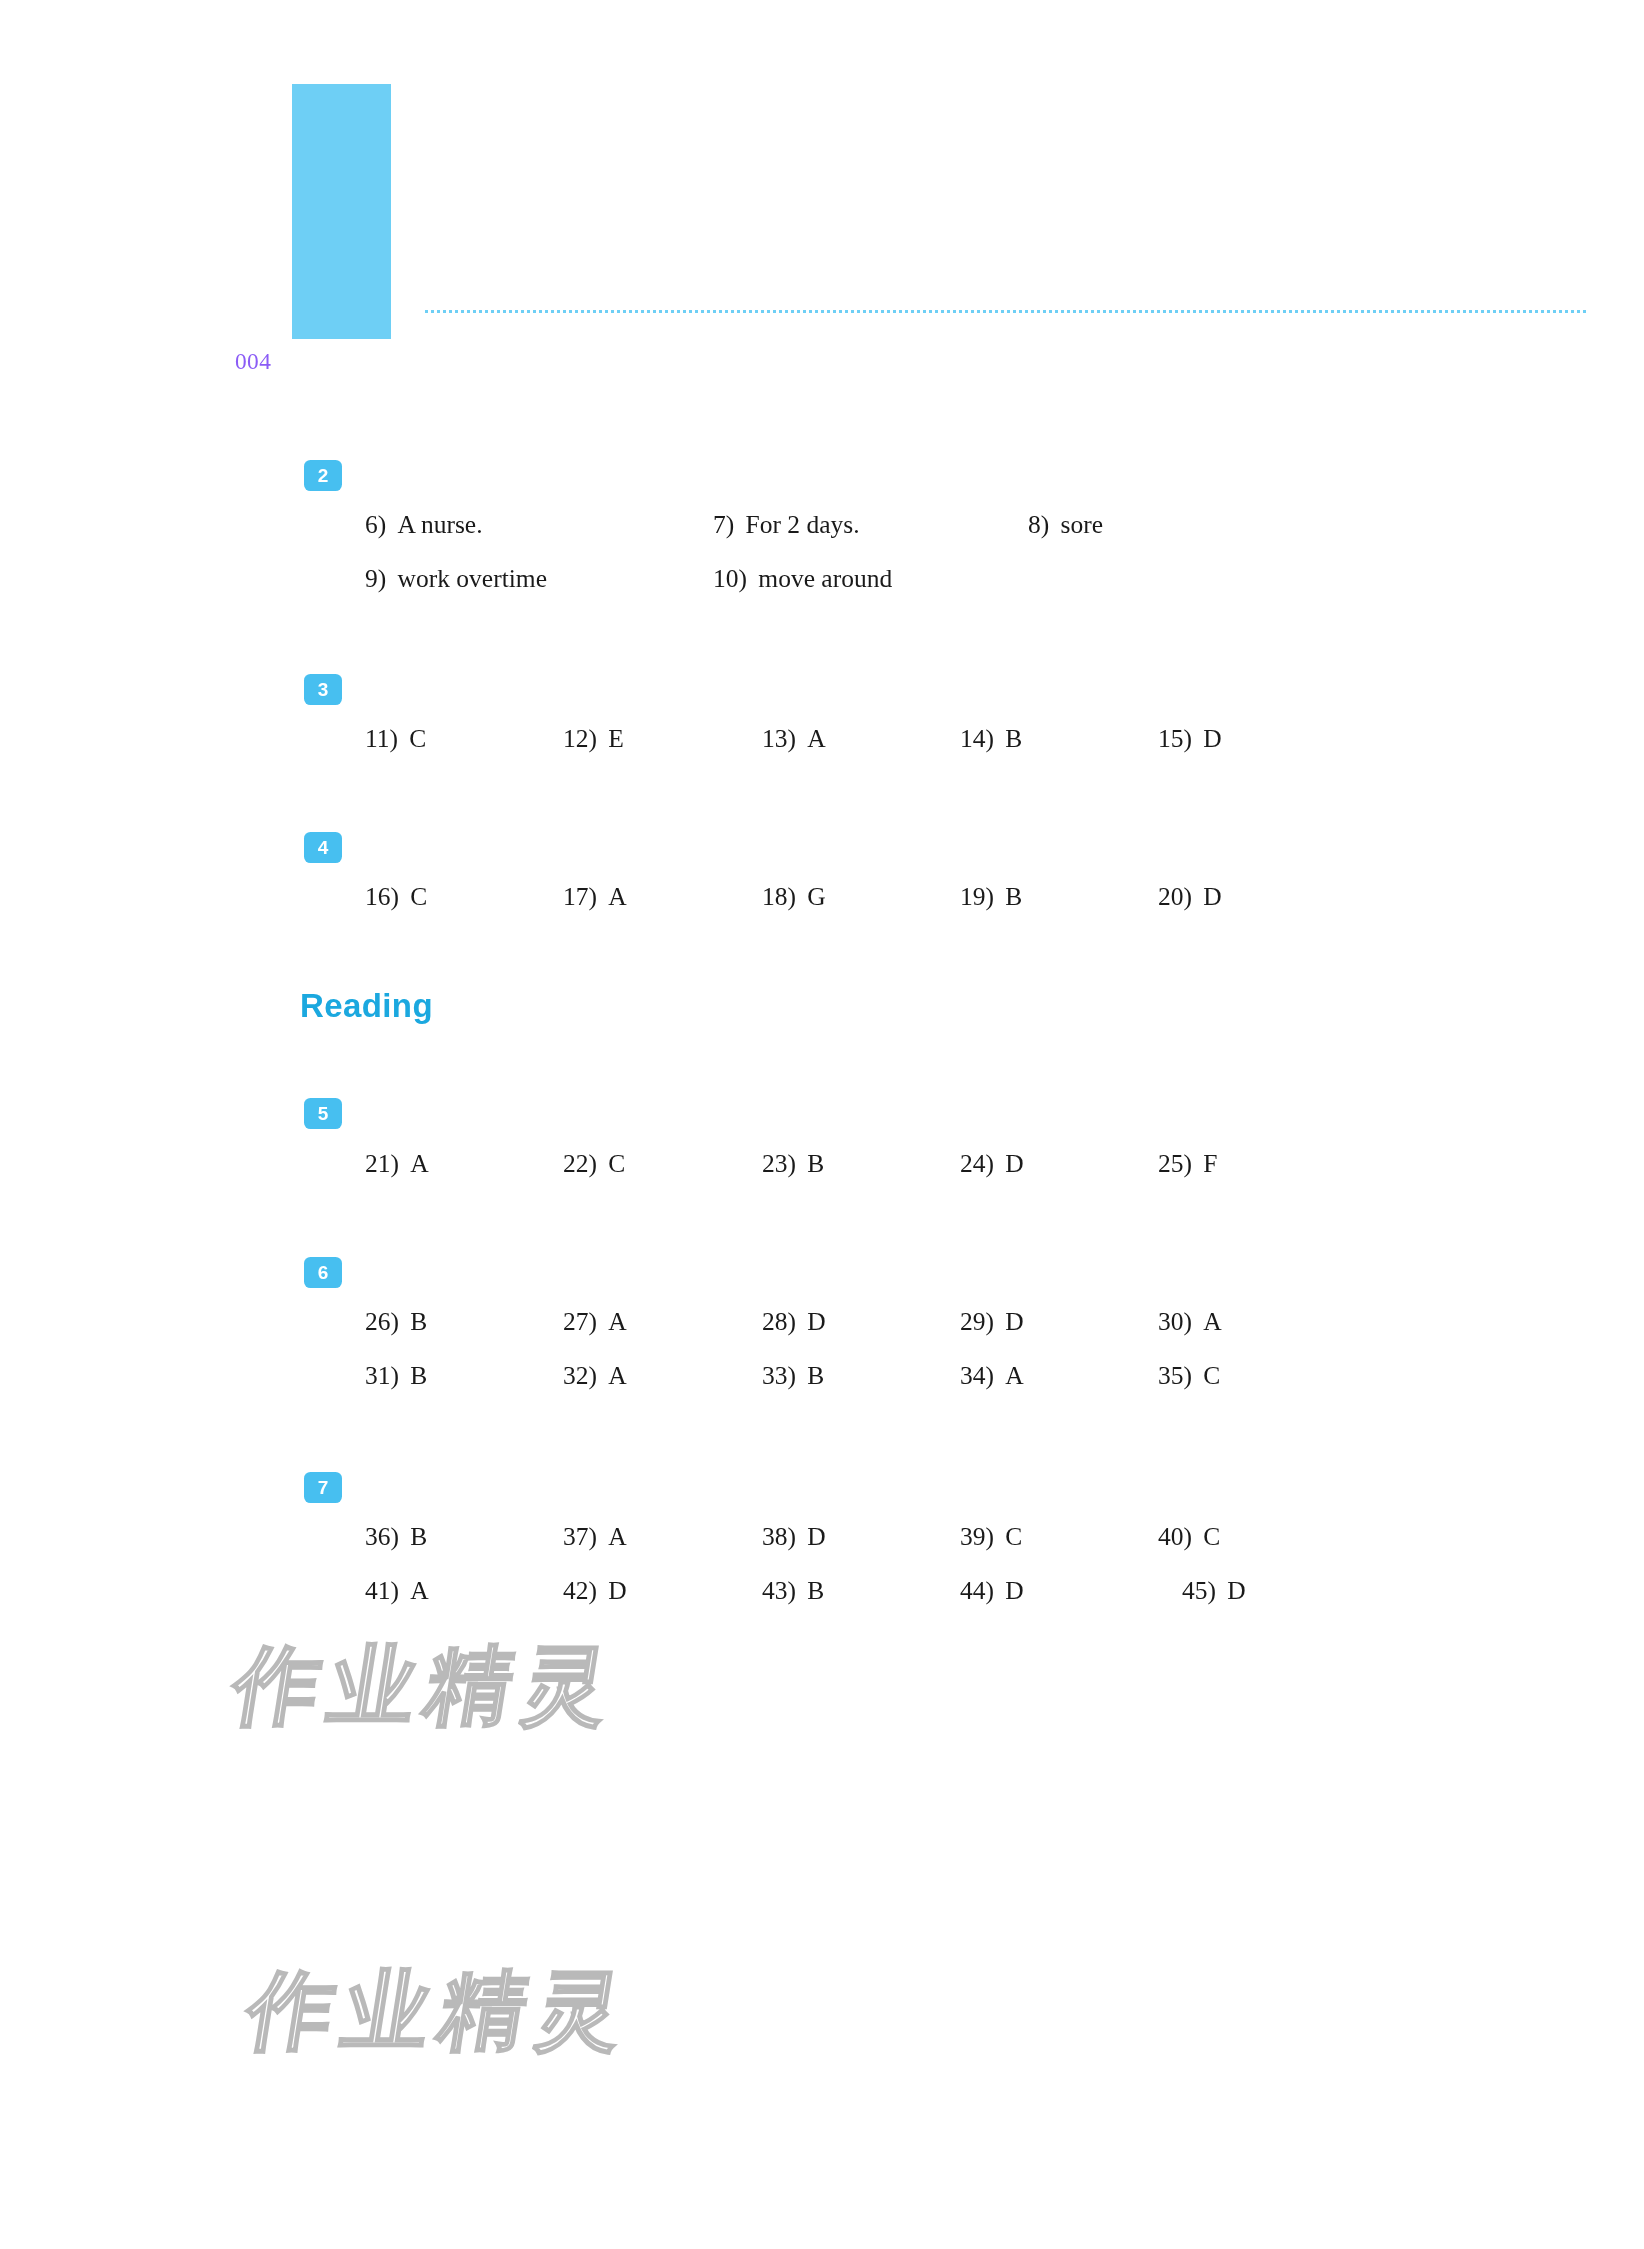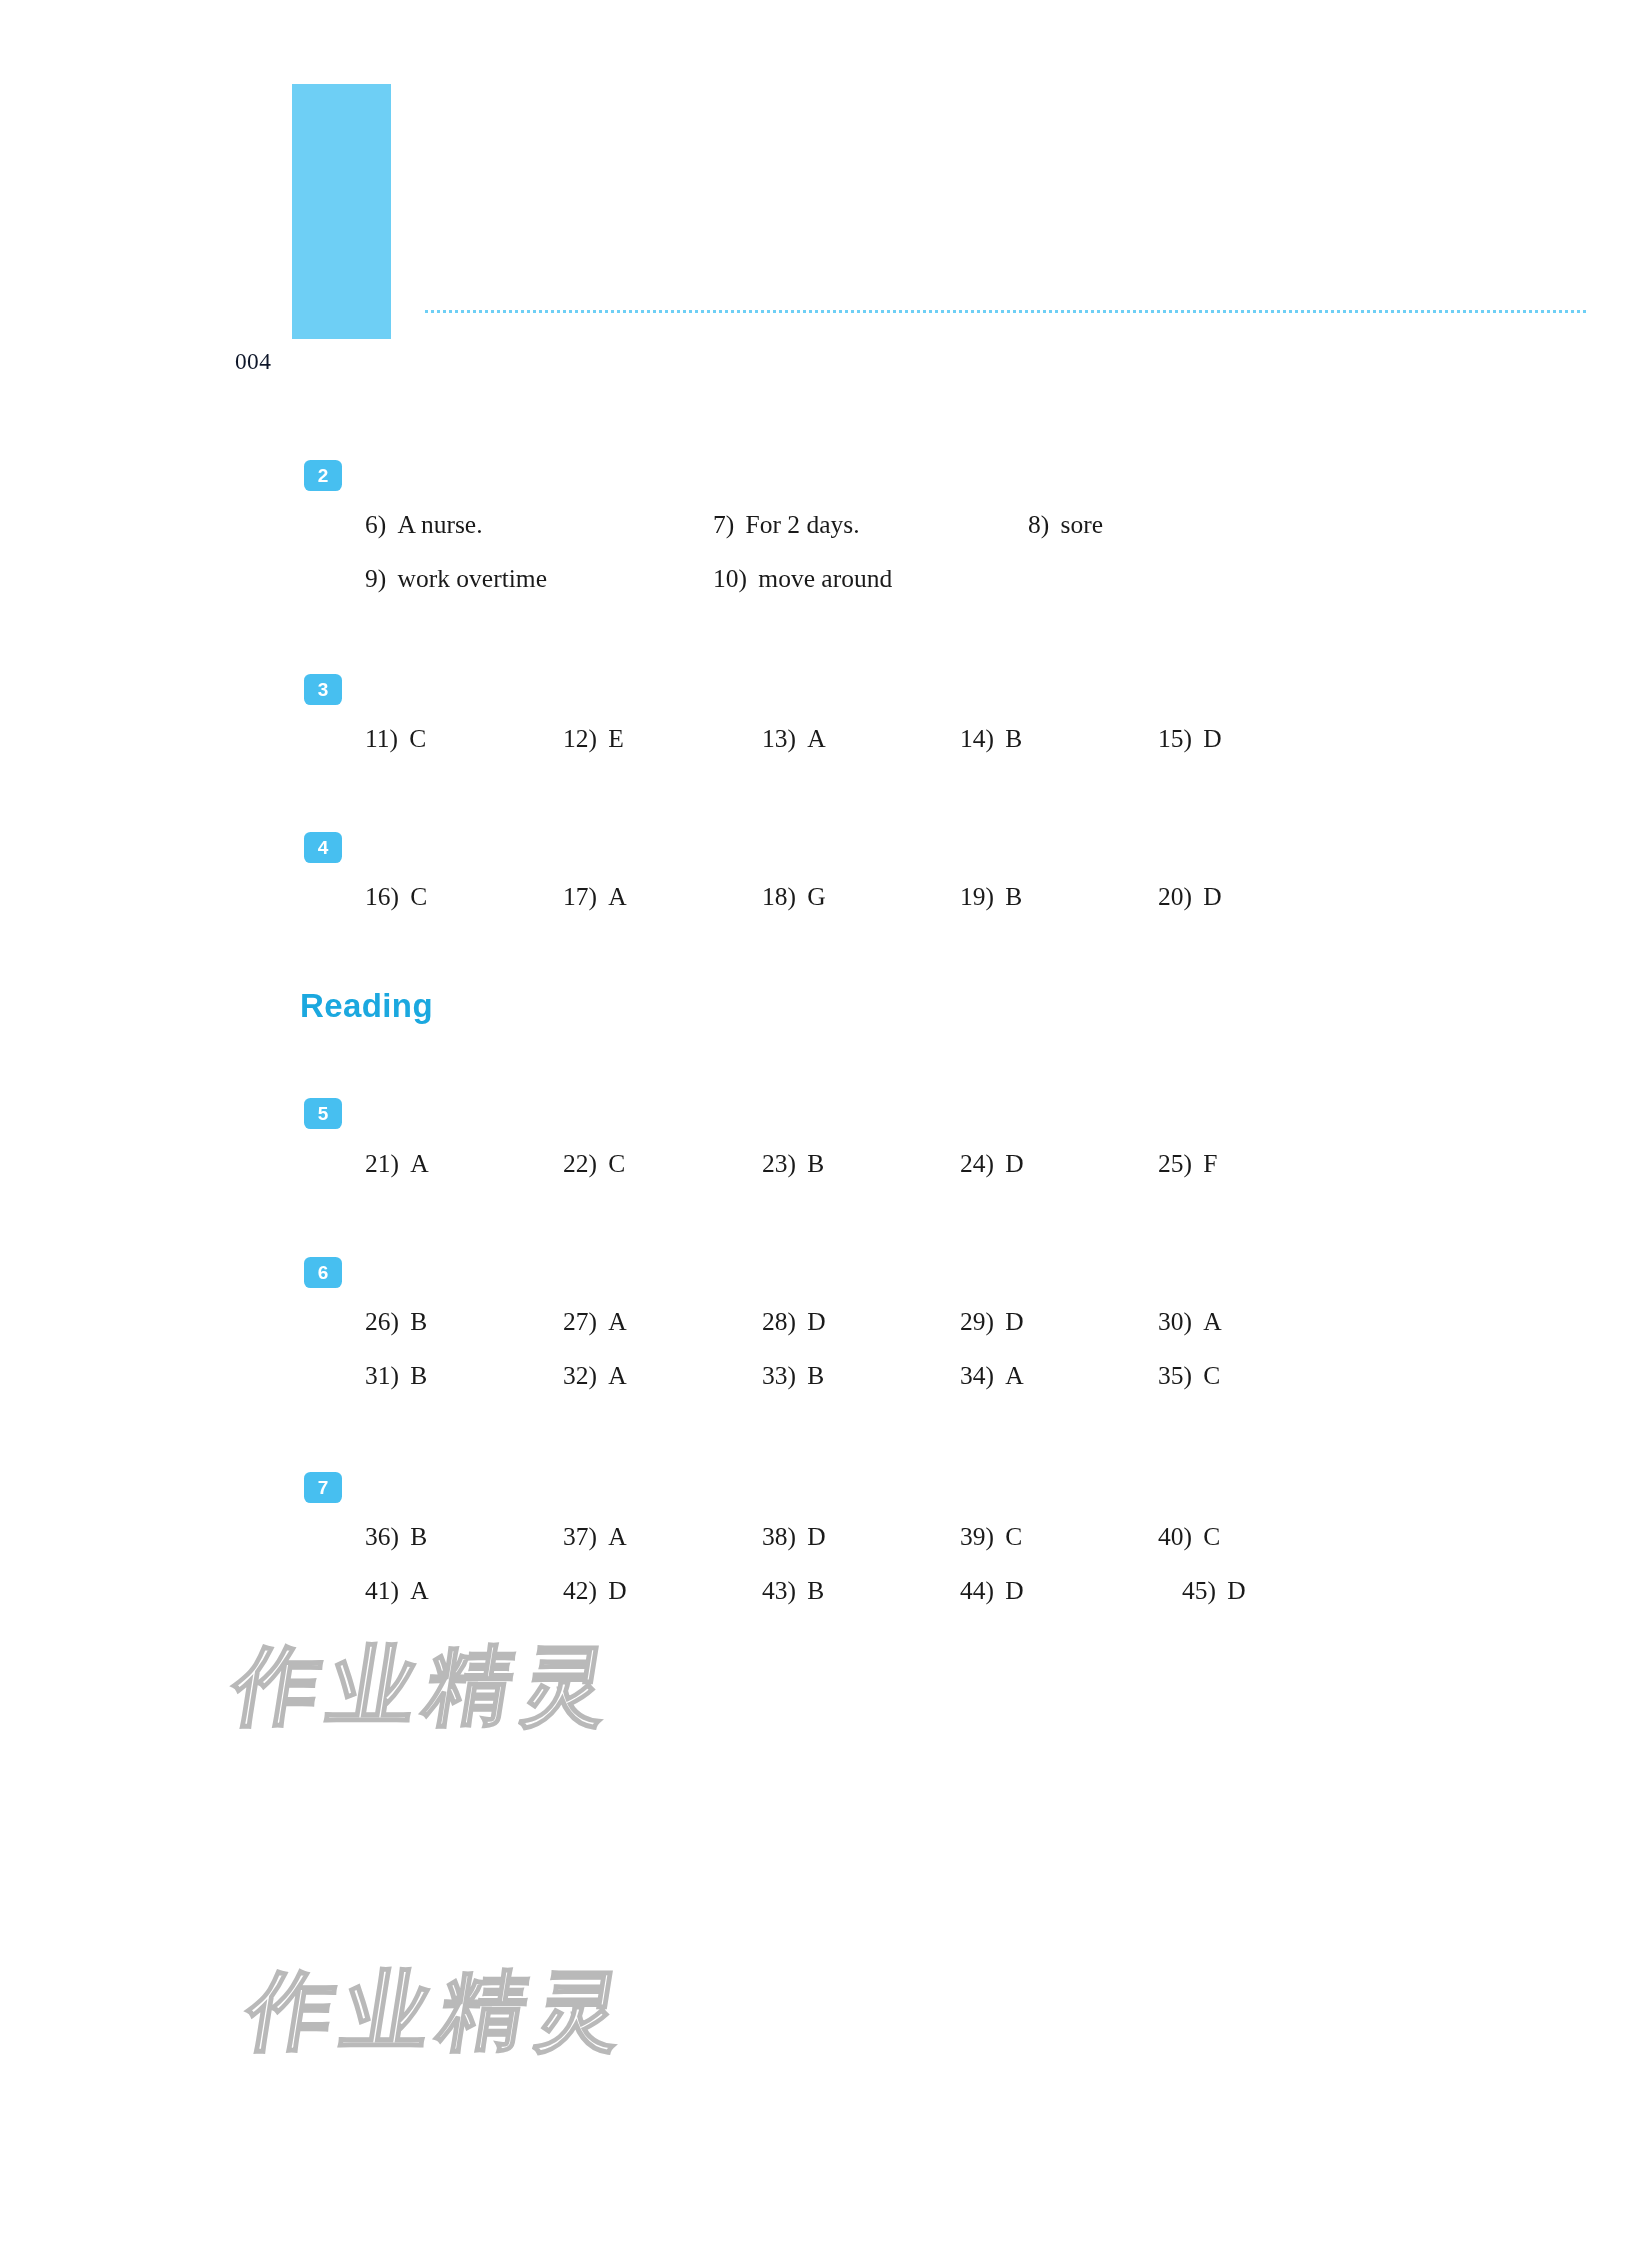--- a/index.html
+++ b/index.html
@@ -32,21 +32,21 @@
     width: 1161px;
     height: 0;
     border-top: 3.5px dotted #6ecff5;
   }
   .page-number {
     position: absolute;
     left: 235px;
     top: 348px;
     font-size: 23.4px;
     letter-spacing: 0.4px;
-    color: #0f172a;
+    color: #8b5cf6;
     font-family: "Liberation Serif", serif;
   }
 
   
   .badge {
     position: absolute;
     width: 38px;
     height: 31px;
     background: #47bff0;
     border-radius: 6.4px;

